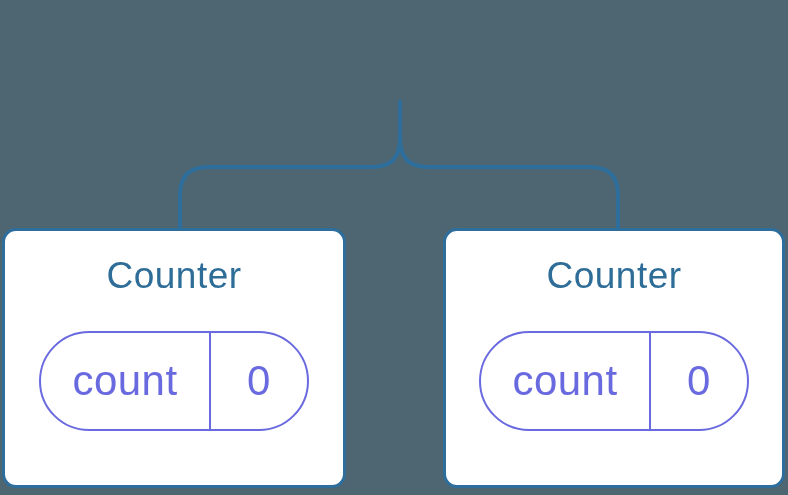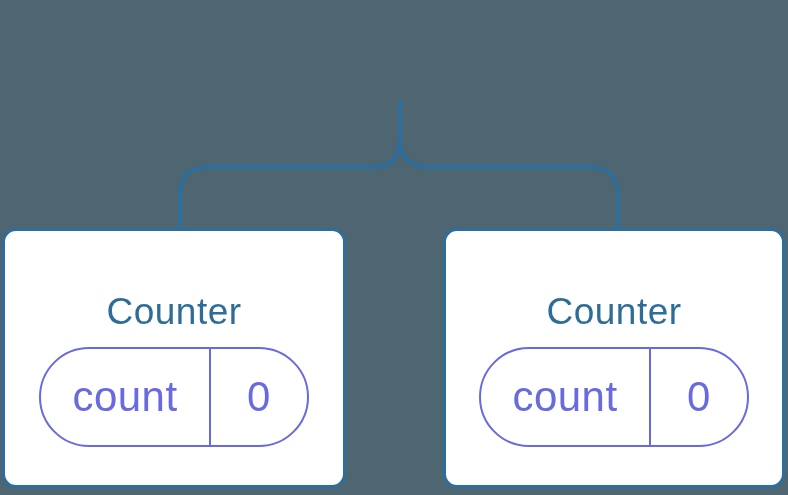--- a/index.html
+++ b/index.html
@@ -56,29 +56,29 @@
     background: var(--node-fill, #ffffff);
     border: 3px solid var(--node-border, #2e6e9c);
     border-radius: 14px;
     display: flex;
     flex-direction: column;
     align-items: center;
   }
   .card.pos-left  { left: 2px;   width: 344px; }
   .card.pos-right { left: 443px; width: 342px; }
   .card-title {
-    margin-top: 60px;
+    margin-top: 24px;
     font-size: 37px;
     line-height: 42px;
     font-weight: 500;
     letter-spacing: 0.5px;
     color: var(--title-text, #2e6d97);
   }
   .pill {
-    margin-top: 14px;
+    margin-top: 34px;
     width: 270px;
     height: 100px;
     box-sizing: border-box;
     border: 2px solid var(--state-accent, #6a6ae0);
     border-radius: 50px;
     display: flex;
     color: var(--state-accent, #6a6ae0);
     background: var(--node-fill, #ffffff);
   }
   .pill-key-cell {

